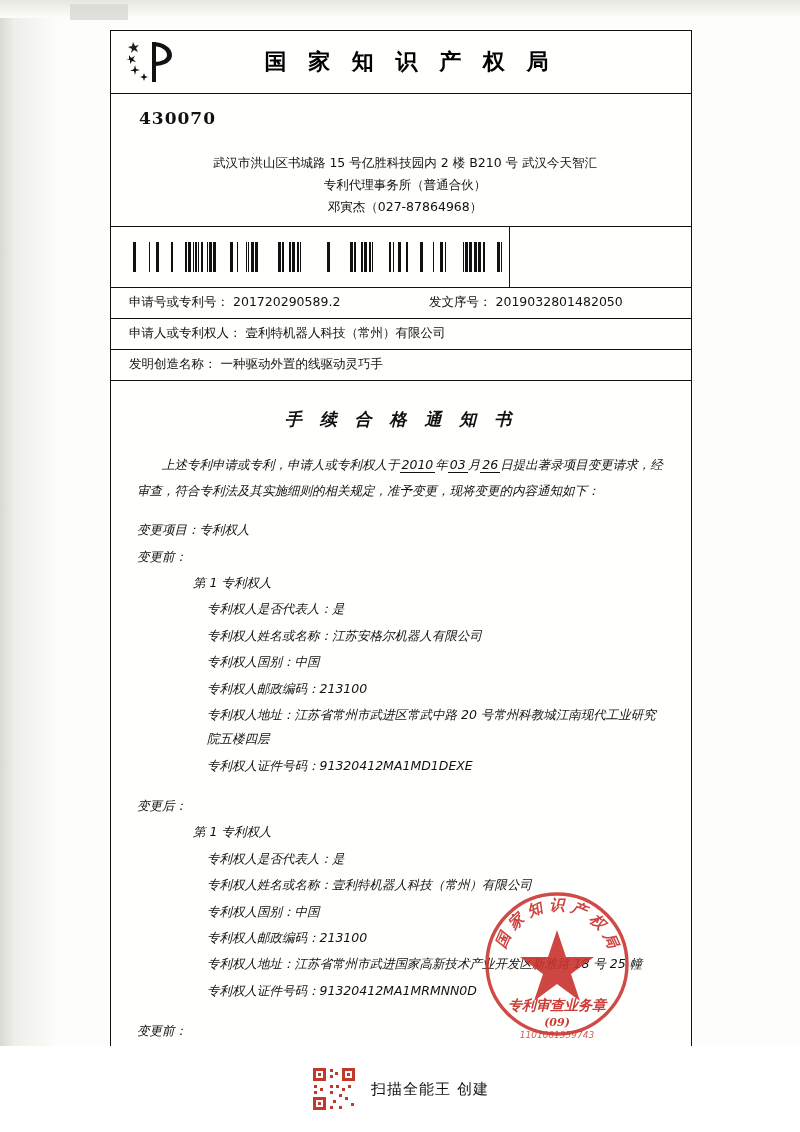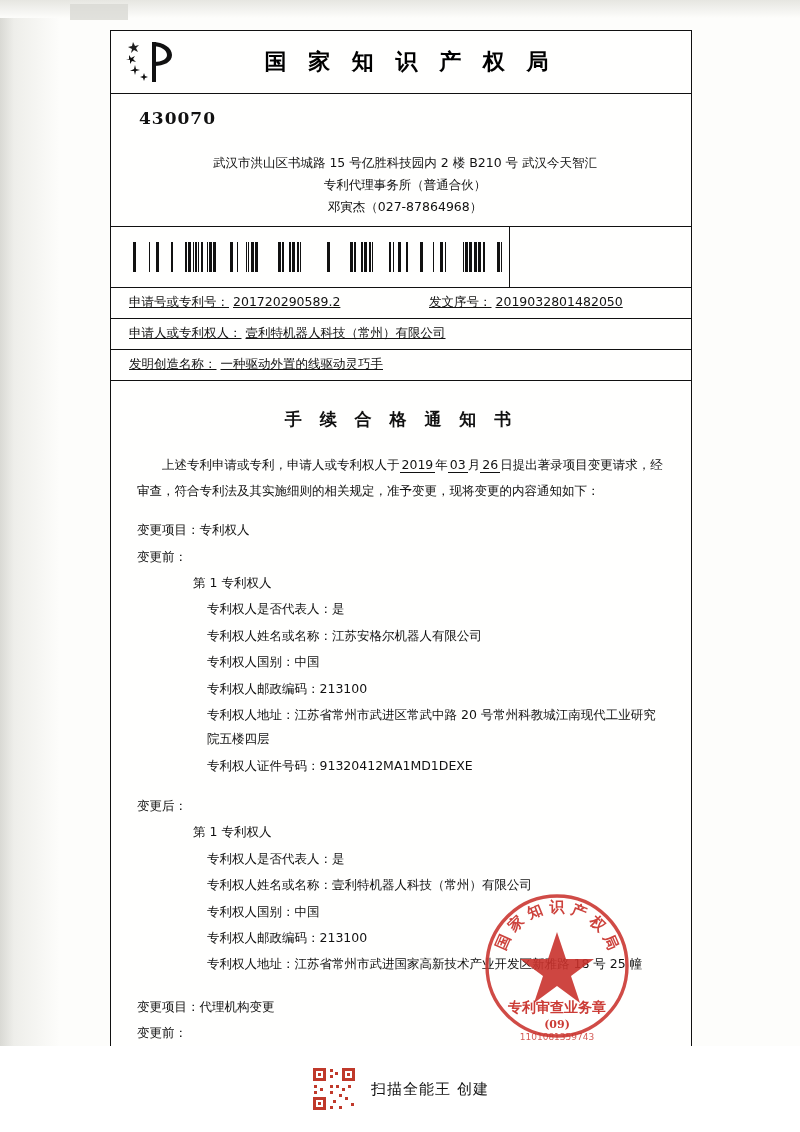--- a/index.html
+++ b/index.html
@@ -141,33 +141,33 @@
     background: #111;
     margin-right: 1.4px;
   }
   .field-row {
     display: flex;
     border-bottom: 1.2px solid #111;
     min-height: 30px;
     align-items: center;
     padding-left: 18px;
     font-size: 12.5px;
-    text-decoration: underline;
   }
   .field-row.last { border-bottom: 1.2px solid #111; }
   .f-label { white-space: nowrap; }
   .f-value { margin-left: 4px; }
   .f-col-a { width: 300px; display: flex; }
   .f-col-b { display: flex; }
   .body-area {
     padding: 18px 26px 10px 26px;
     font-size: 12.5px;
     line-height: 1.95;
     position: relative;
     min-height: 540px;
+    font-style: italic;
   }
   .doc-title {
     text-align: center;
     font-family: "DejaVu Serif", "Liberation Serif", serif;
     font-weight: bold;
     font-size: 17px;
     letter-spacing: 6px;
     margin: 4px 0 16px 0;
   }
   .para {
@@ -392,21 +392,21 @@
 
     <div class="field-row last">
       <span class="f-label">发明创造名称：</span>
       <span class="f-value">一种驱动外置的线驱动灵巧手</span>
     </div>
 
     <div class="body-area">
       <div class="doc-title">手 续 合 格 通 知 书</div>
 
       <div class="para">
-        <span>上述专利申请或专利，申请人或专利权人于</span><span class="u">2019</span><span>年</span><span class="u">03</span><span>月</span><span class="u">26</span><span>日提出著录项目变更请求，经审查，符合专利法及其实施细则的相关规定，准予变更，现将变更的内容通知如下：</span>
+        <span>上述专利申请或专利，申请人或专利权人于</span><span class="u">2010</span><span>年</span><span class="u">03</span><span>月</span><span class="u">26</span><span>日提出著录项目变更请求，经审查，符合专利法及其实施细则的相关规定，准予变更，现将变更的内容通知如下：</span>
       </div>
 
       <div class="sec-label blk">变更项目：专利权人</div>
       <div class="blk">变更前：</div>
       <div class="indent1 blk">第 1 专利权人</div>
       <div class="indent2 blk">专利权人是否代表人：是</div>
       <div class="indent2 blk">专利权人姓名或名称：江苏安格尔机器人有限公司</div>
       <div class="indent2 blk">专利权人国别：中国</div>
       <div class="indent2 blk">专利权人邮政编码：213100</div>
       <div class="indent2 blk">专利权人地址：江苏省常州市武进区常武中路 20 号常州科教城江南现代工业研究院五楼四层</div>
@@ -414,24 +414,24 @@
 
       <div class="gap"></div>
 
       <div class="blk">变更后：</div>
       <div class="indent1 blk">第 1 专利权人</div>
       <div class="indent2 blk">专利权人是否代表人：是</div>
       <div class="indent2 blk">专利权人姓名或名称：壹利特机器人科技（常州）有限公司</div>
       <div class="indent2 blk">专利权人国别：中国</div>
       <div class="indent2 blk">专利权人邮政编码：213100</div>
       <div class="indent2 blk">专利权人地址：江苏省常州市武进国家高新技术产业开发区新雅路 18 号 25 幢</div>
+      <div class="indent2 blk">专利权人证件号码：91320412MA1MRMNN0D</div>
 
       <div class="gap"></div>
 
-      <div class="sec-label blk">变更项目：代理机构变更</div>
       <div class="blk">变更前：</div>
       <div class="indent1 blk">代理机构名称:武汉今天智汇专利代理事务所（普通合伙）</div>
 
       <div class="seal">
         <svg viewBox="0 0 152 152" width="152" height="152">
           <g fill="none" stroke="#c9322c" stroke-width="3.4" opacity=".88">
             <circle cx="76" cy="76" r="70"></circle>
           </g>
           <g fill="#c9322c" opacity=".9">
             <polygon points="76,42 85,69 113,69 90,86 99,113 76,96 53,113 62,86 39,69 67,69"></polygon>

